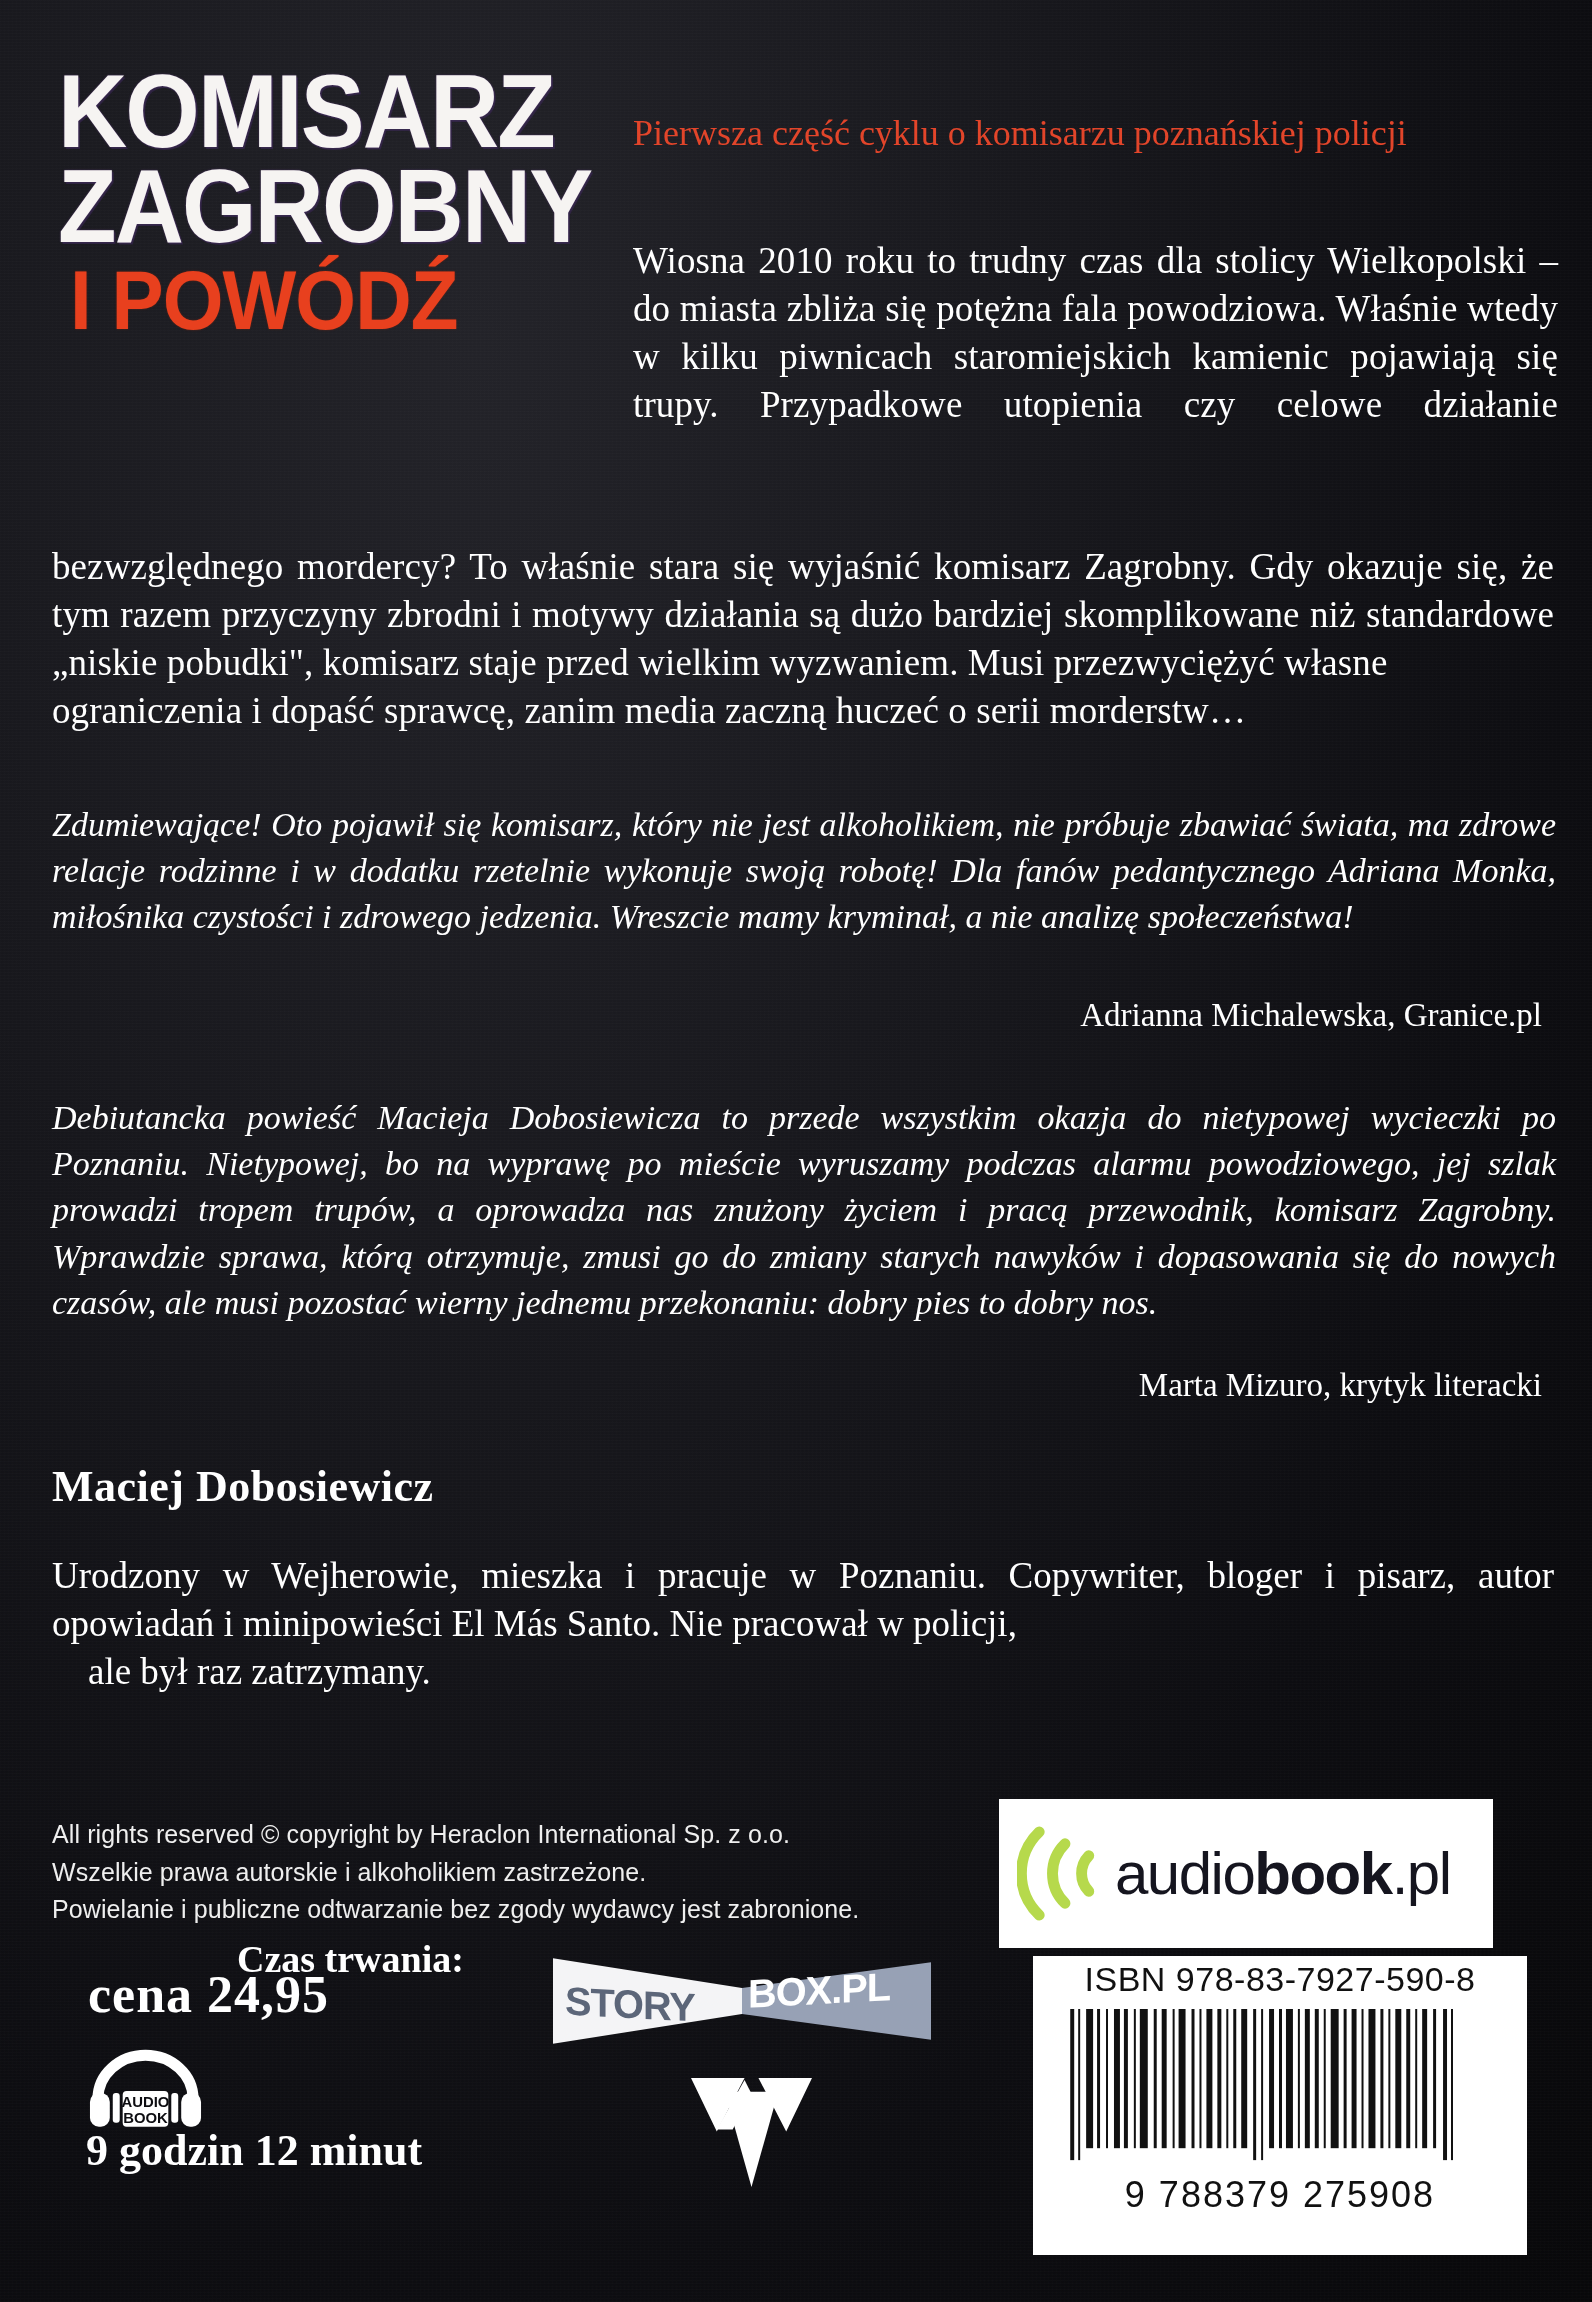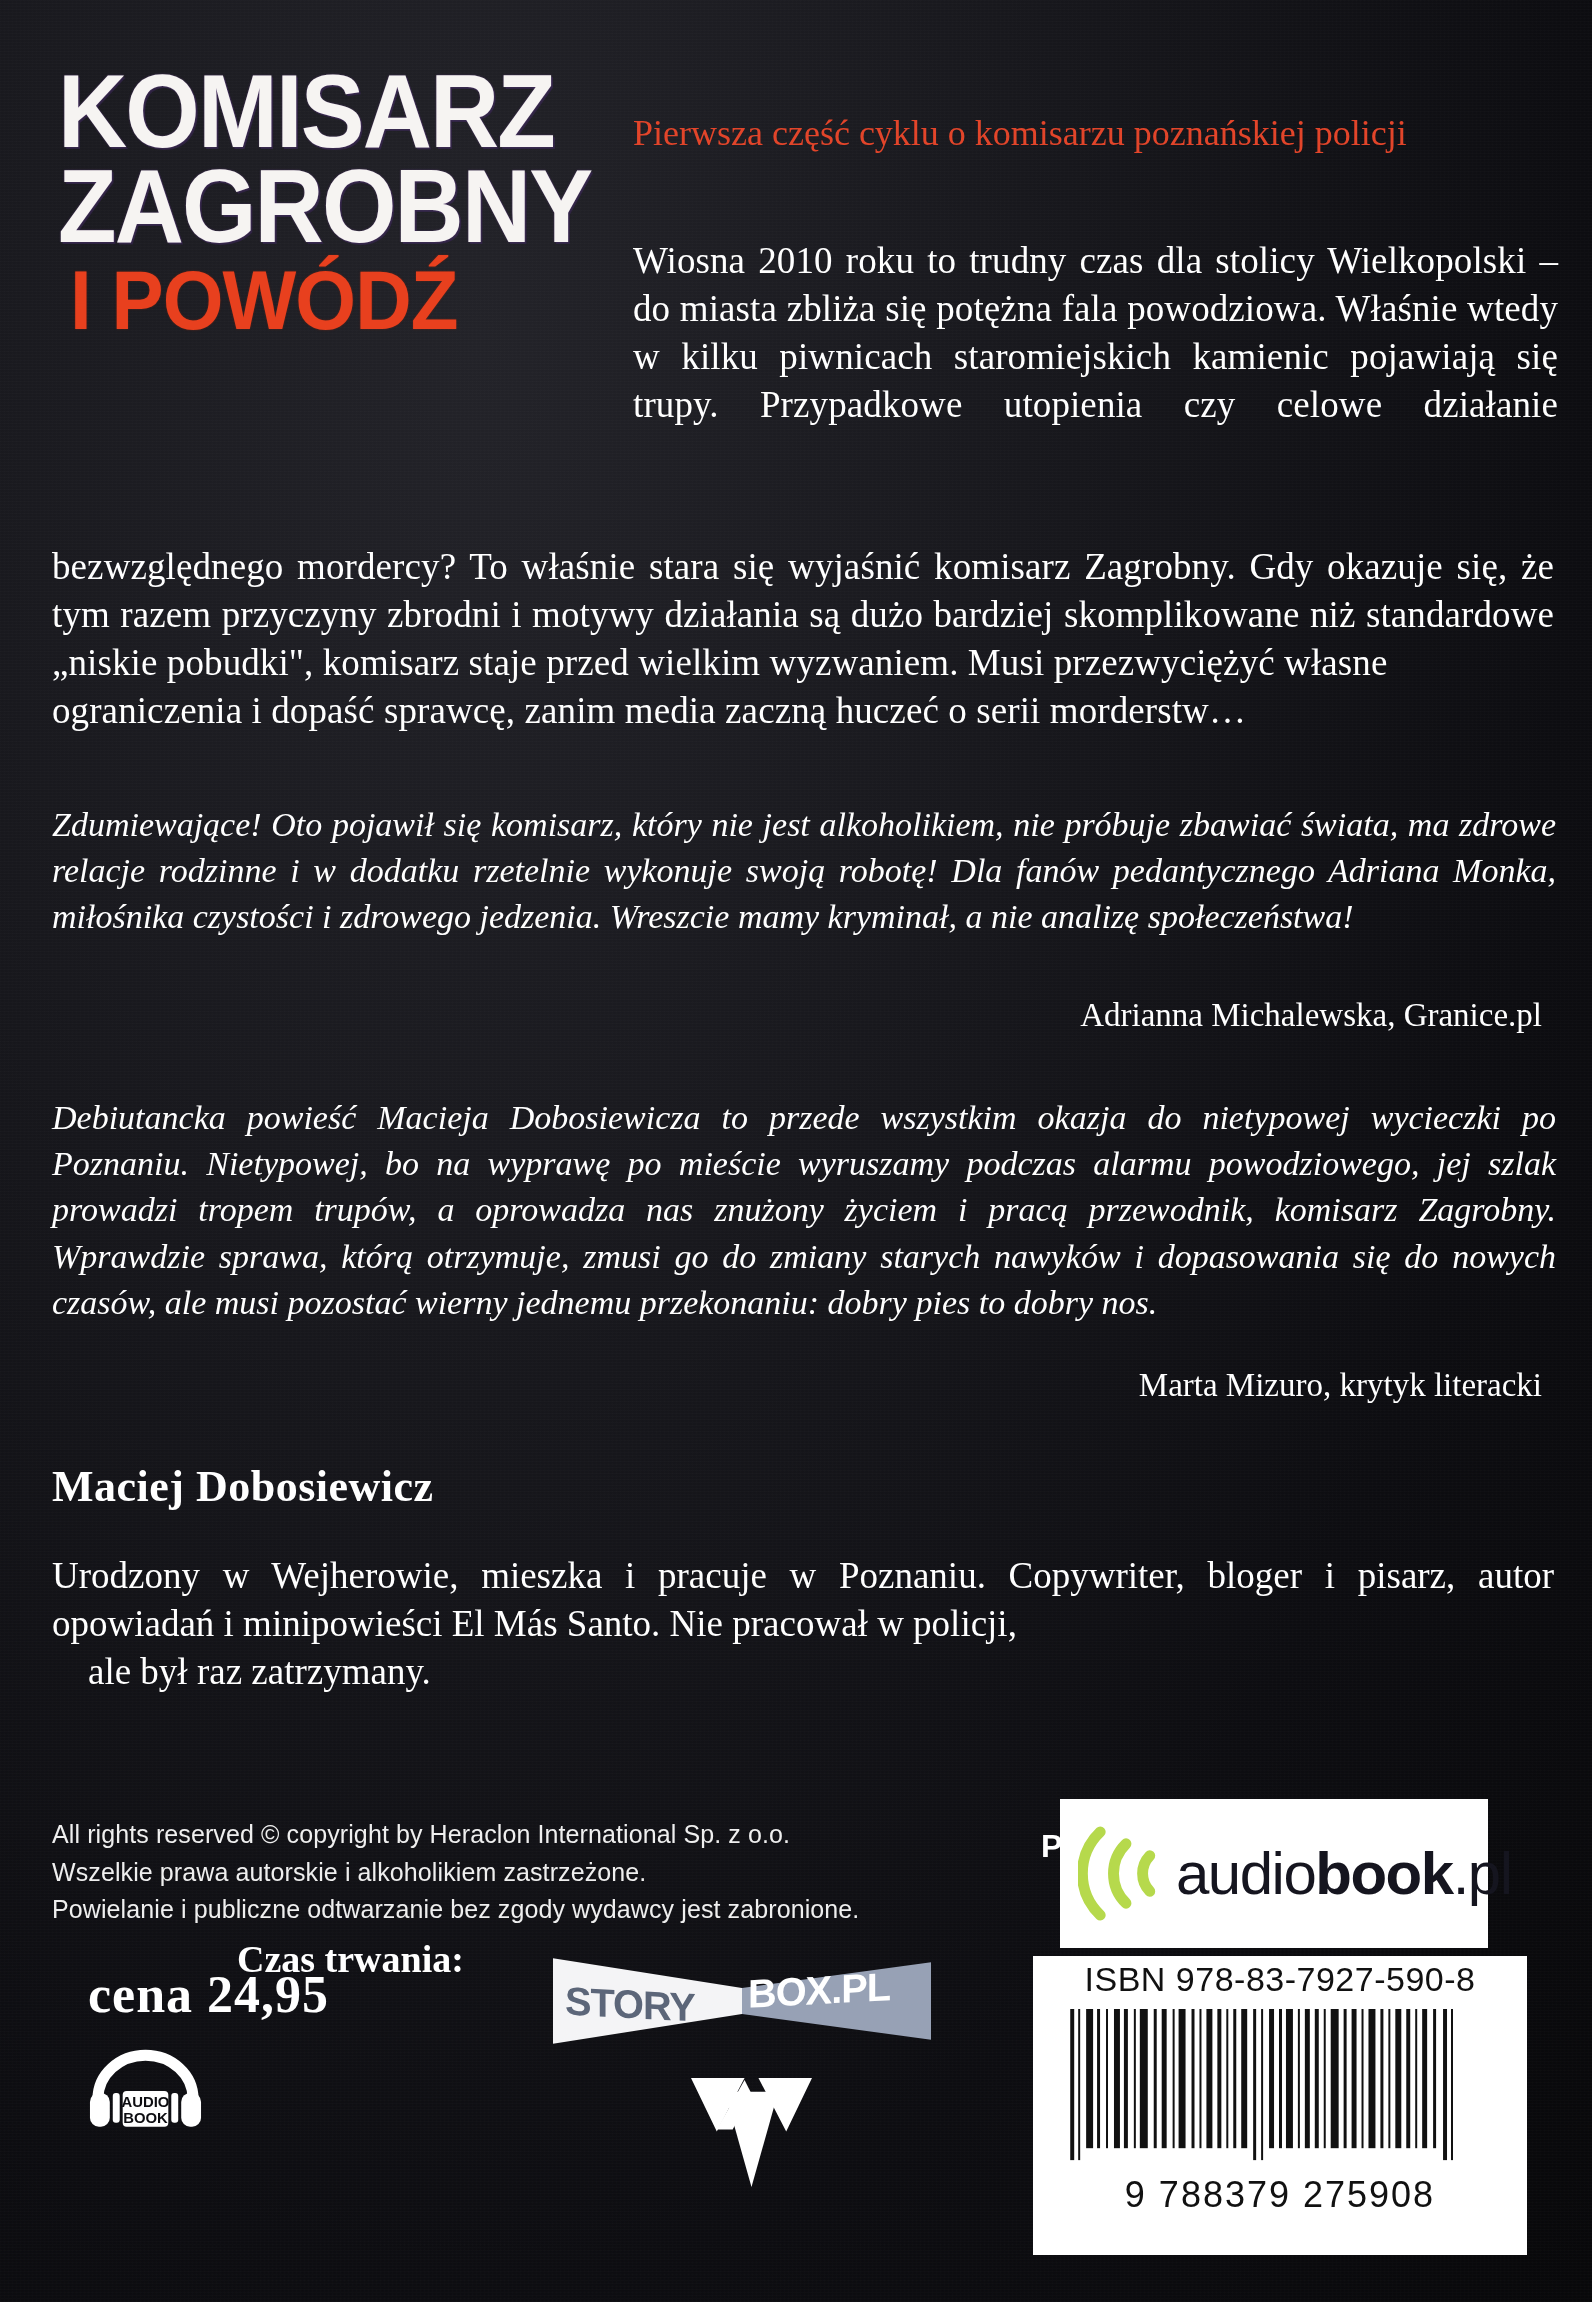--- a/index.html
+++ b/index.html
@@ -165,22 +165,22 @@
 
   
   .patronat-label{
     position:absolute;left:1041px;top:1828px;
     font-family:Liberation Sans, sans-serif;
     font-weight:bold;
     font-size:32px;
     letter-spacing:0.6px;
   }
   .audiobook-box{
-    position:absolute;left:1060px;top:1799px;
-    width:428px;height:149px;
+    position:absolute;left:999px;top:1799px;
+    width:494px;height:149px;
     background:#ffffff;
     display:flex;align-items:center;
     padding-left:18px;box-sizing:border-box;
   }
   .ab-waves{width:92px;height:107px;flex:0 0 auto;}
   .ab-word{
     font-family:"Liberation Sans", sans-serif;
     font-size:60px;
     color:#15151f;
     letter-spacing:-1.5px;
@@ -266,20 +266,21 @@
         <rect x="96" y="48" width="20" height="34" rx="9" fill="#ffffff"></rect>
         <rect x="27" y="48" width="7" height="30" rx="3" fill="#ffffff"></rect>
         <rect x="86" y="48" width="7" height="30" rx="3" fill="#ffffff"></rect>
         <rect x="37" y="46" width="46" height="36" rx="4" fill="#ffffff"></rect>
         <text x="60" y="62" font-family="Liberation Sans, sans-serif" font-size="15" font-weight="bold" text-anchor="middle" fill="#0d0d11">AUDIO</text>
         <text x="60" y="78" font-family="Liberation Sans, sans-serif" font-size="15" font-weight="bold" text-anchor="middle" fill="#0d0d11">BOOK</text>
       </svg>
     </div>
 
     <div class="duration">Czas trwania:</div>
+    <div class="duration2">9 godzin 12 minut</div>
 
     <div class="storybox">
       <svg viewBox="0 0 380 98" width="378" height="98" aria-hidden="true">
         <polygon points="0,6 190,36 190,62 0,92" fill="#f4f4f6"></polygon>
         <polygon points="380,10 190,36 190,62 380,88" fill="#97a1b5"></polygon>
         <text x="12" y="62" font-family="Liberation Sans, sans-serif" font-size="40" font-weight="bold" fill="#5c6679" transform="skewY(3)" letter-spacing="-1">STORY</text>
         <text x="196" y="66" font-family="Liberation Sans, sans-serif" font-size="40" font-weight="bold" fill="#ffffff" transform="skewY(-3)" letter-spacing="-1">BOX.PL</text>
       </svg>
     </div>
 

